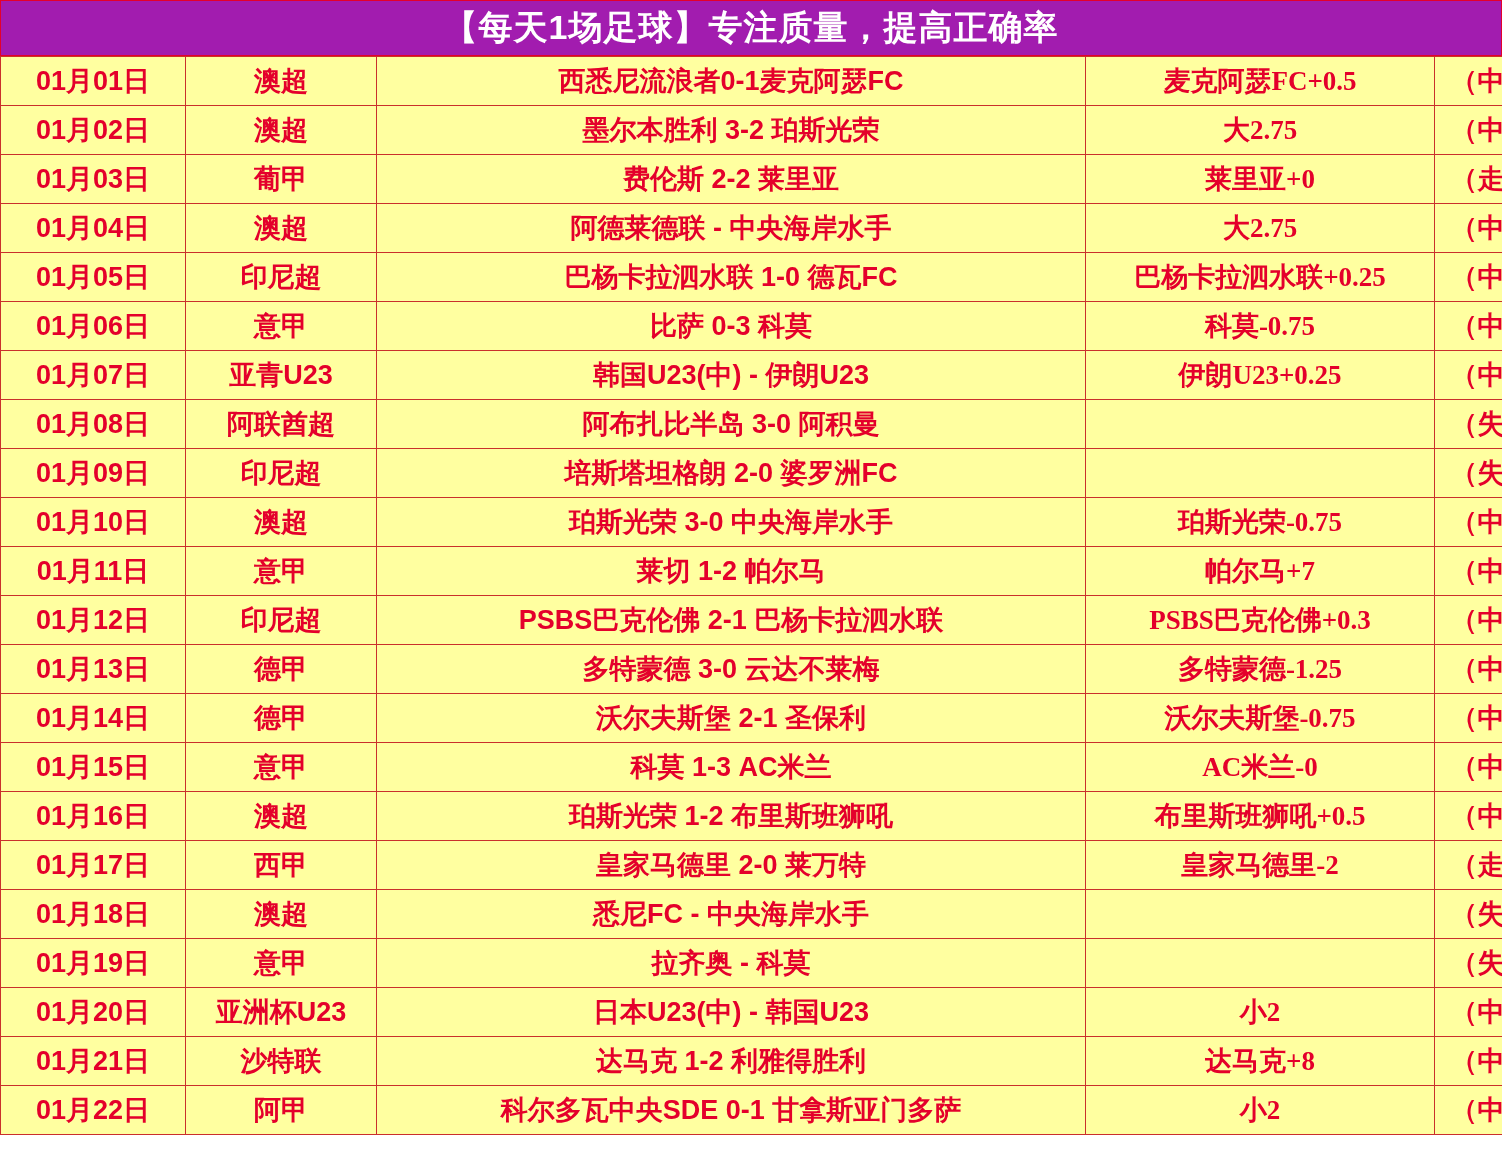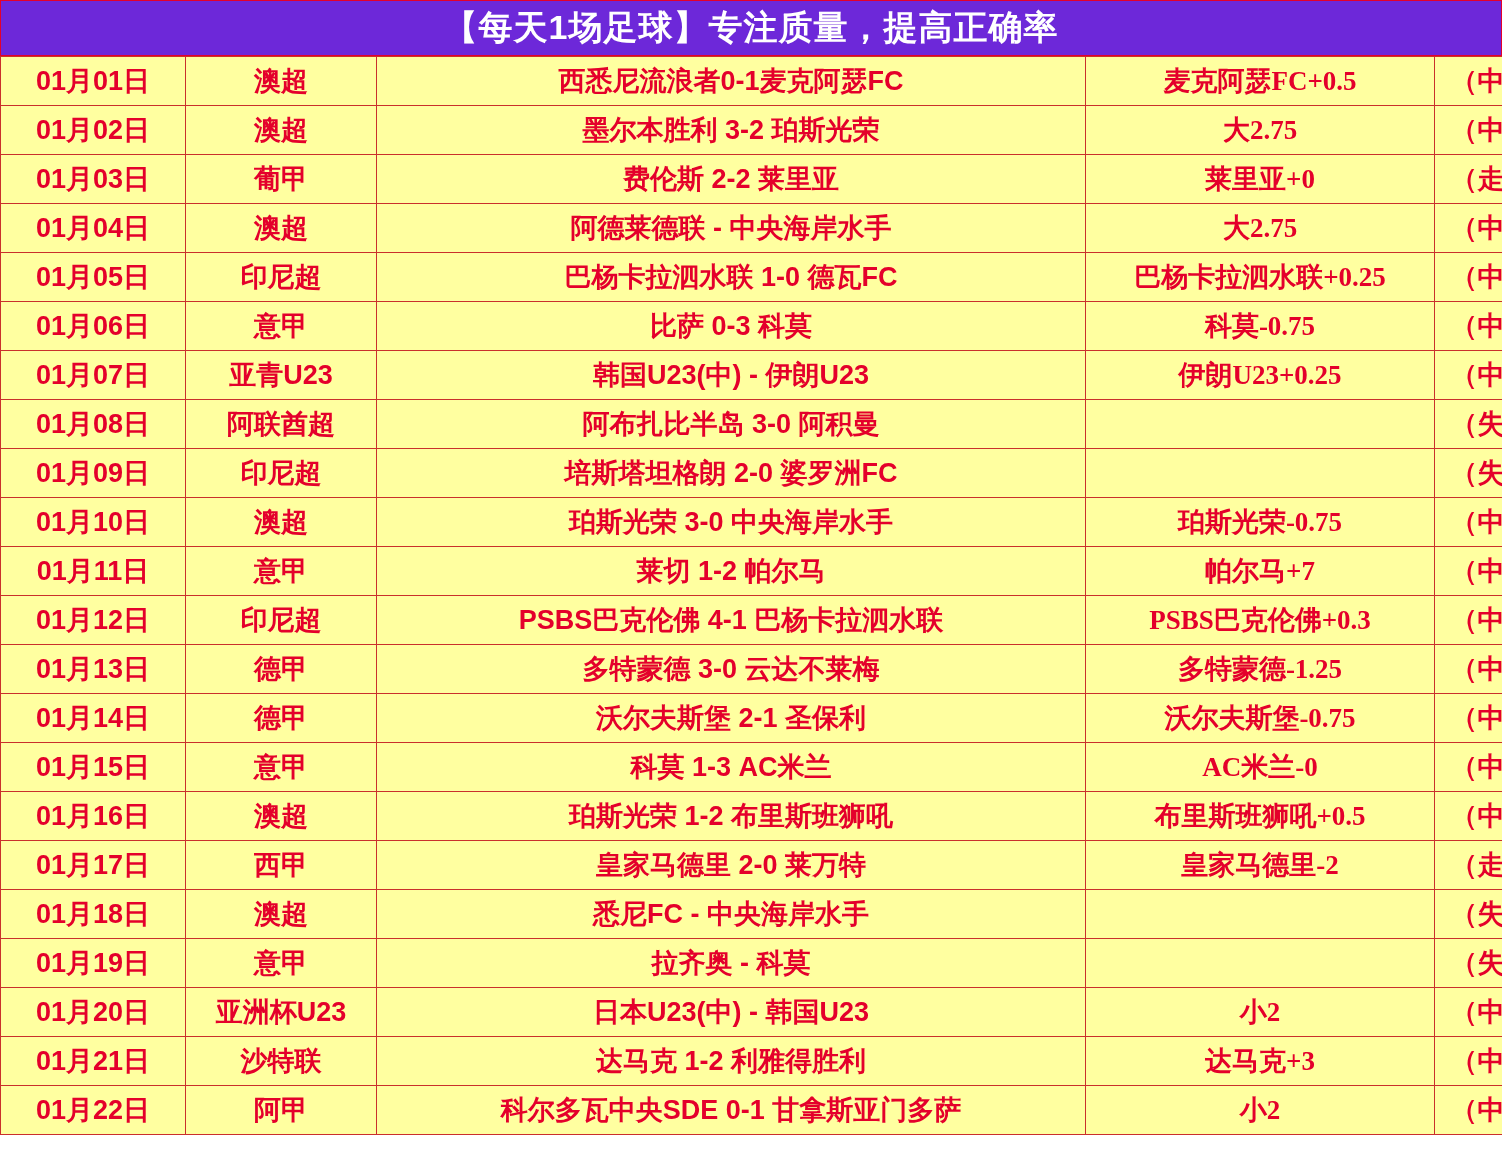--- a/index.html
+++ b/index.html
@@ -10,21 +10,21 @@
   body {
     width: 1502px;
     font-family: "Liberation Sans", "DejaVu Sans", sans-serif;
   }
   .sheet {
     width: 1502px;
     box-sizing: border-box;
   }
   .title-bar {
     height: 56px;
-    background: #6d28d9;
+    background: #a21caf;
     color: #ffffff;
     display: flex;
     align-items: center;
     justify-content: center;
     font-size: 34px;
     font-weight: bold;
     letter-spacing: 1px;
     border: 1px solid #e4002b;
     box-sizing: border-box;
     text-align: right;
@@ -151,21 +151,21 @@
         <tr>
           <td class="col-date">01月11日</td>
           <td class="col-league">意甲</td>
           <td class="col-match">莱切 1-2 帕尔马</td>
           <td class="col-pick">帕尔马+7</td>
           <td class="col-result res-win">（中）</td>
         </tr>
         <tr>
           <td class="col-date">01月12日</td>
           <td class="col-league">印尼超</td>
-          <td class="col-match">PSBS巴克伦佛 4-1 巴杨卡拉泗水联</td>
+          <td class="col-match">PSBS巴克伦佛 2-1 巴杨卡拉泗水联</td>
           <td class="col-pick">PSBS巴克伦佛+0.3</td>
           <td class="col-result res-win">（中）</td>
         </tr>
         <tr>
           <td class="col-date">01月13日</td>
           <td class="col-league">德甲</td>
           <td class="col-match">多特蒙德 3-0 云达不莱梅</td>
           <td class="col-pick">多特蒙德-1.25</td>
           <td class="col-result res-win">（中）</td>
         </tr>
@@ -215,21 +215,21 @@
           <td class="col-date">01月20日</td>
           <td class="col-league">亚洲杯U23</td>
           <td class="col-match">日本U23(中) - 韩国U23</td>
           <td class="col-pick">小2</td>
           <td class="col-result res-win">（中）</td>
         </tr>
         <tr>
           <td class="col-date">01月21日</td>
           <td class="col-league">沙特联</td>
           <td class="col-match">达马克 1-2 利雅得胜利</td>
-          <td class="col-pick">达马克+3</td>
+          <td class="col-pick">达马克+8</td>
           <td class="col-result res-win">（中）</td>
         </tr>
         <tr>
           <td class="col-date">01月22日</td>
           <td class="col-league">阿甲</td>
           <td class="col-match">科尔多瓦中央SDE 0-1 甘拿斯亚门多萨</td>
           <td class="col-pick">小2</td>
           <td class="col-result res-win">（中）</td>
         </tr>
       </tbody>

